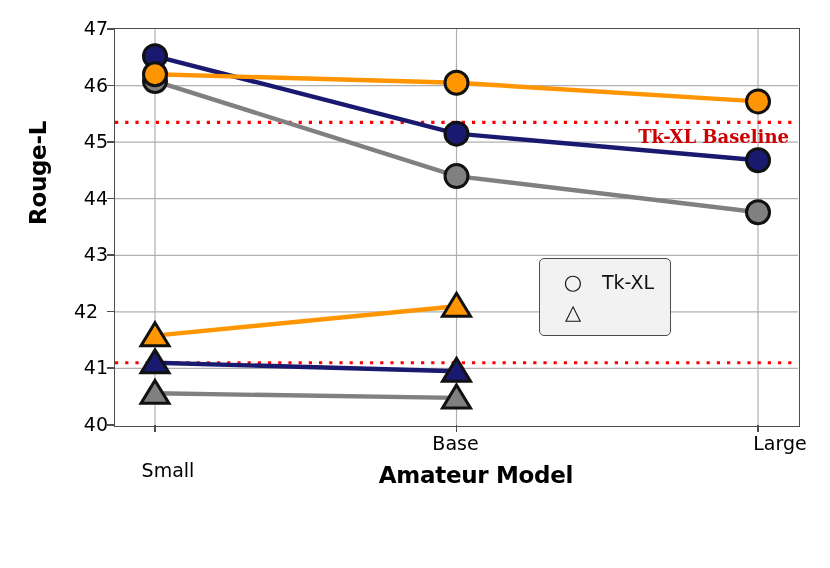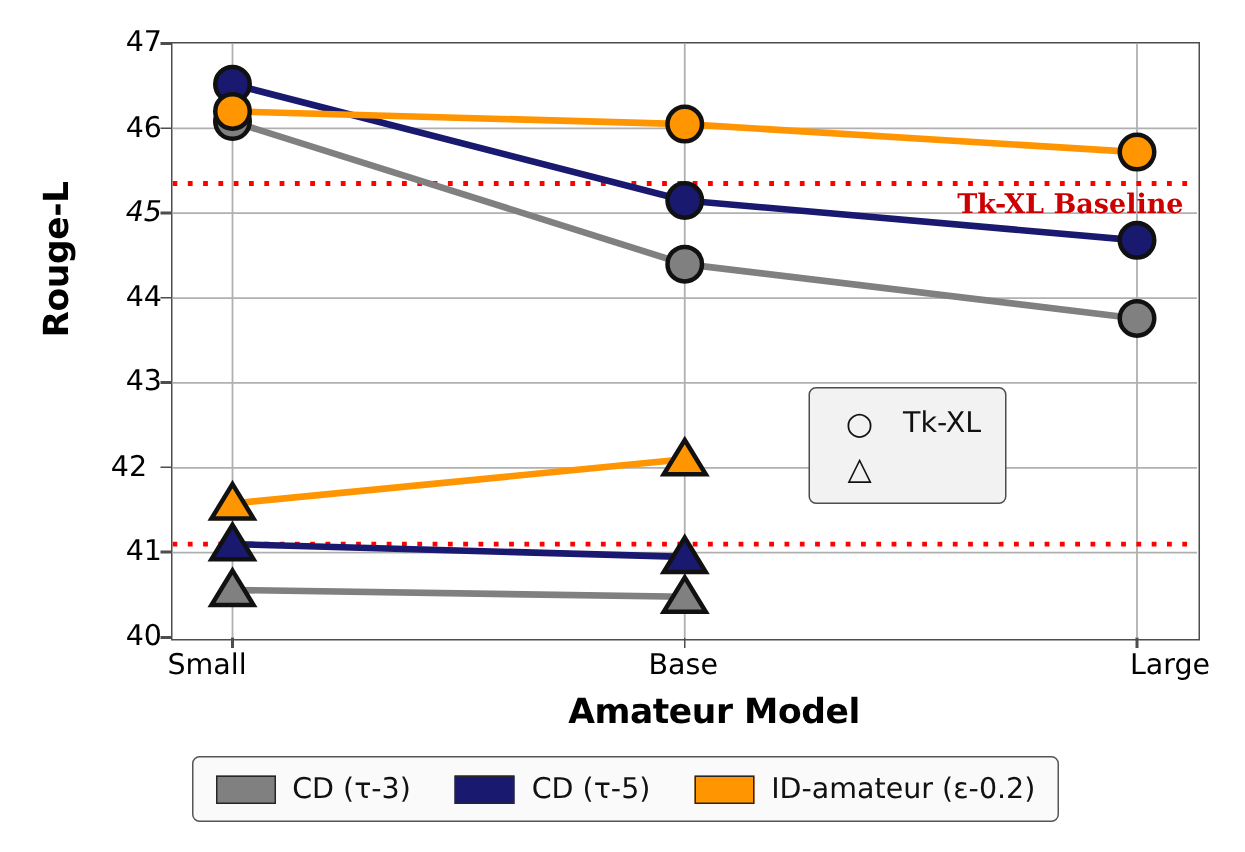--- a/index.html
+++ b/index.html
@@ -148,21 +148,21 @@
 
   <div class="ylabel">Rouge-L</div>
   <div class="xlabel">Amateur Model</div>
 
   <div id="ytick-col">
       <div class="ytick" style="top: 396px;">40</div>
       <div class="ytick" style="top: 339.429px;">41</div>
       <div class="ytick" style="top: 282.857px; text-align: center;">42</div>
       <div class="ytick" style="top: 226.286px;">43</div>
       <div class="ytick" style="top: 169.714px;">44</div>
-      <div class="ytick" style="top: 113.143px; font-style: italic;">45</div>
+      <div class="ytick" style="top: 113.143px;">45</div>
       <div class="ytick" style="top: 56.5714px;">46</div>
       <div class="ytick" style="top: 0px;">47</div>
     </div>
 
   <div id="plot">
     <svg id="svg" width="683" height="396" viewBox="0 0 683 396" style="position:absolute;left:0;top:0;">
         <line x1="0" y1="339.42857142857144" x2="683" y2="339.42857142857144" stroke="#b0b0b0" stroke-width="1.2"></line>
         <line x1="0" y1="282.8571428571429" x2="683" y2="282.8571428571429" stroke="#b0b0b0" stroke-width="1.2"></line>
         <line x1="0" y1="226.2857142857143" x2="683" y2="226.2857142857143" stroke="#b0b0b0" stroke-width="1.2"></line>
         <line x1="0" y1="169.71428571428572" x2="683" y2="169.71428571428572" stroke="#b0b0b0" stroke-width="1.2"></line>
@@ -191,21 +191,21 @@
         <path d="M 40 351.4399999999999 L 54 374.3663999999999 L 26 374.3663999999999 Z" fill="#808080" stroke="#111111" stroke-width="3" stroke-linejoin="miter"></path>
         <path d="M 341.5 355.96571428571445 L 355.5 378.89211428571446 L 327.5 378.89211428571446 Z" fill="#808080" stroke="#111111" stroke-width="3" stroke-linejoin="miter"></path>
         <path d="M 40 320.8914285714285 L 54 343.8178285714285 L 26 343.8178285714285 Z" fill="#191970" stroke="#111111" stroke-width="3" stroke-linejoin="miter"></path>
         <path d="M 341.5 329.3771428571427 L 355.5 352.3035428571427 L 327.5 352.3035428571427 Z" fill="#191970" stroke="#111111" stroke-width="3" stroke-linejoin="miter"></path>
         <path d="M 40 293.73714285714294 L 54 316.66354285714294 L 26 316.66354285714294 Z" fill="#FF9500" stroke="#111111" stroke-width="3" stroke-linejoin="miter"></path>
         <path d="M 341.5 264.31999999999994 L 355.5 287.24639999999994 L 327.5 287.24639999999994 Z" fill="#FF9500" stroke="#111111" stroke-width="3" stroke-linejoin="miter"></path>
       </svg>
   </div>
 
   <div id="xtick-row">
-      <div class="xtick" style="left: 138px;">Small</div>
+      <div class="xtick" style="left: 168px; margin-top: 27px;">Small</div>
       <div style="position: absolute; width: 1.6px; height: 7px; background: rgb(77, 77, 77); top: 425px; left: 154px;"></div>
       <div class="xtick" style="left: 455.5px;">Base</div>
       <div style="position: absolute; width: 1.6px; height: 7px; background: rgb(77, 77, 77); top: 425px; left: 455.5px;"></div>
       <div class="xtick" style="left: 780px;">Large</div>
       <div style="position: absolute; width: 1.6px; height: 7px; background: rgb(77, 77, 77); top: 425px; left: 757px;"></div>
       <div style="position: absolute; height: 1.6px; width: 7px; background: rgb(77, 77, 77); left: 107px; top: 424px;"></div>
       <div style="position: absolute; height: 1.6px; width: 7px; background: rgb(77, 77, 77); left: 107px; top: 367.429px;"></div>
       <div style="position: absolute; height: 1.6px; width: 7px; background: rgb(77, 77, 77); left: 107px; top: 310.857px;"></div>
       <div style="position: absolute; height: 1.6px; width: 7px; background: rgb(77, 77, 77); left: 107px; top: 254.286px;"></div>
       <div style="position: absolute; height: 1.6px; width: 7px; background: rgb(77, 77, 77); left: 107px; top: 197.714px;"></div>
@@ -217,29 +217,15 @@
   <div id="marker-legend">
       <div class="row">
         <span class="mk">○</span>
         <span class="lbl">Tk-XL</span>
       </div>
       <div class="row">
         <span class="mk">△</span>
       </div>
     </div>
 
-  <div id="series-legend">
-      <div class="item">
-        <span class="swatch" style="background: rgb(128, 128, 128);"></span>
-        <span class="txt">CD (τ-3)</span>
-      </div>
-      <div class="item">
-        <span class="swatch" style="background: rgb(25, 25, 112);"></span>
-        <span class="txt">CD (τ-5)</span>
-      </div>
-      <div class="item">
-        <span class="swatch" style="background: rgb(255, 149, 0);"></span>
-        <span class="txt">ID-amateur (ε-0.2)</span>
-      </div>
-    </div>
 
 <div class="baseline-label" style="left: 789px; top: 126.343px;">Tk-XL Baseline</div>
   </div>
 
 </body></html>

